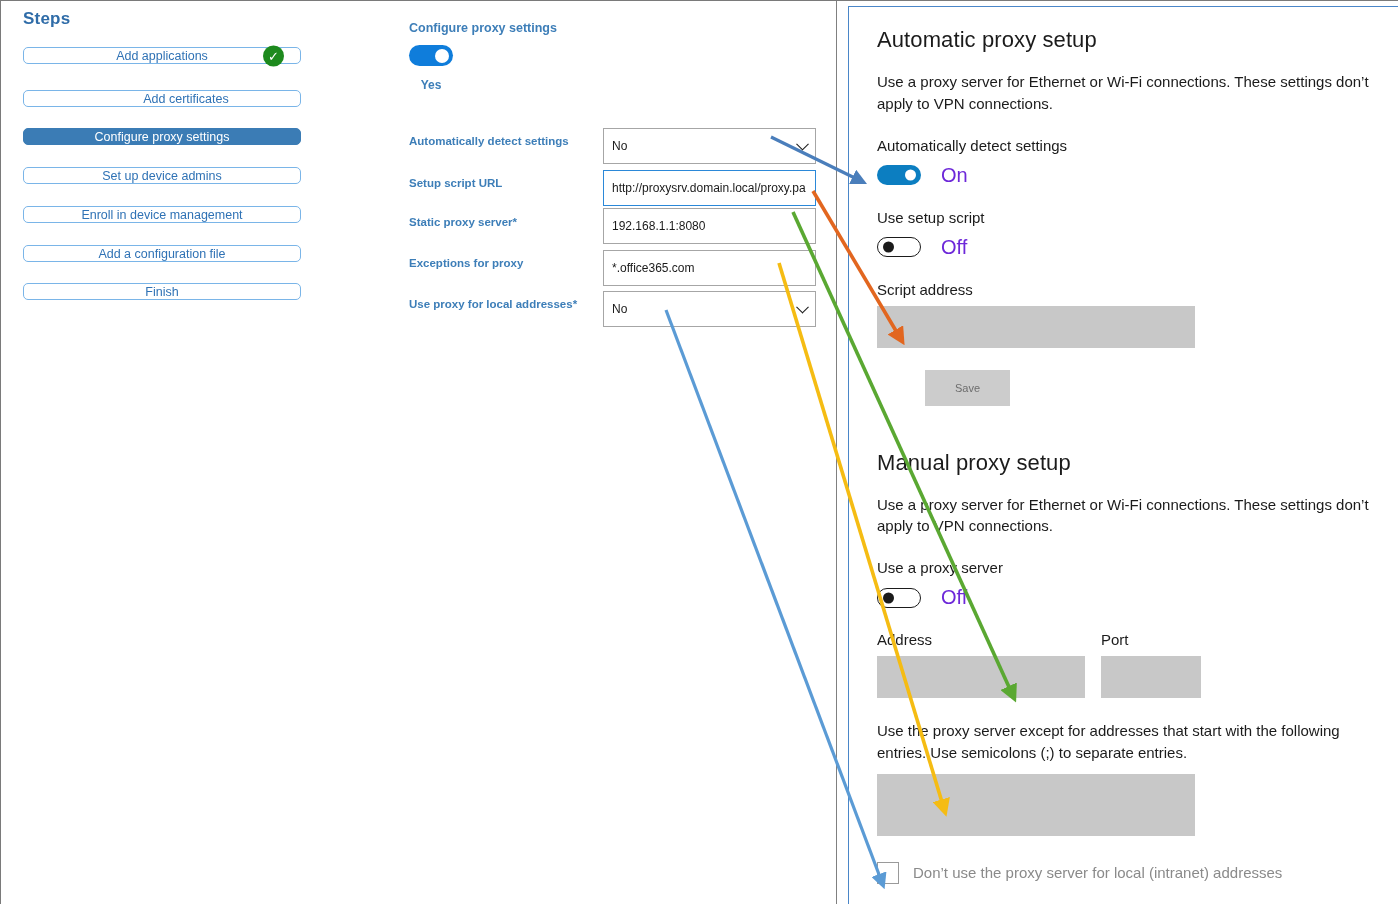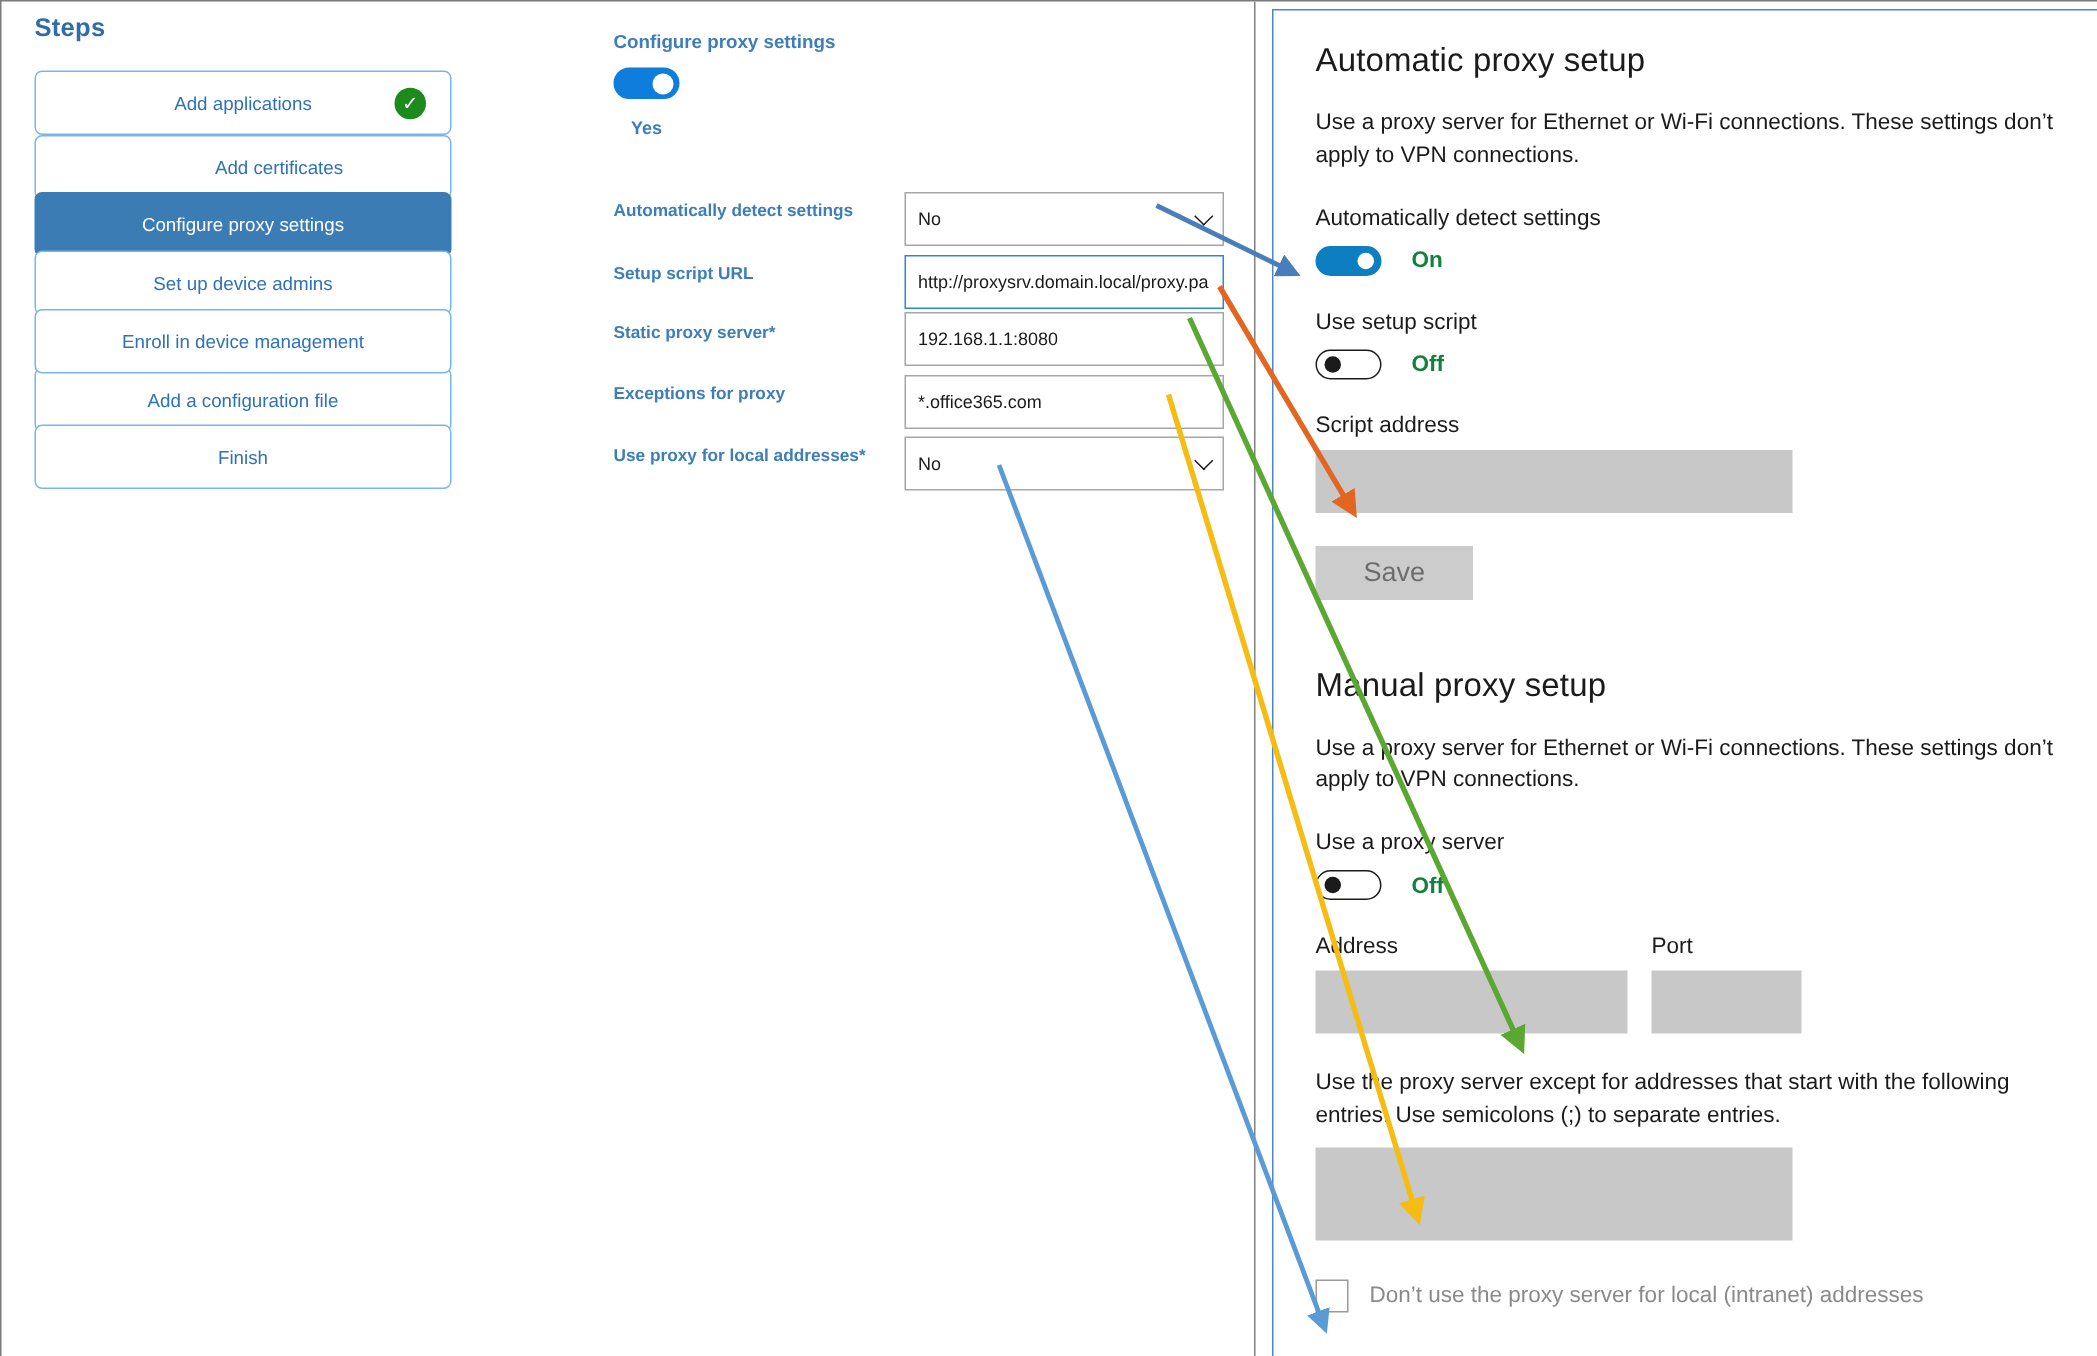--- a/index.html
+++ b/index.html
@@ -14,21 +14,21 @@
     border-left: 1px solid #7a7a7a;
   }
 
   
   #steps-panel { position:absolute; left:0; top:0; width:330px; height:904px; }
   #steps-title {
     position:absolute; left:22px; top:8px;
     font-size:17px; font-weight:bold; color:#2f6ca8; letter-spacing:.2px;
   }
   .step-btn {
-    position:absolute; left:22px; width:278px; height:43px;
+    position:absolute; left:22px; width:278px; height:17px;
     border:1px solid #7ab5e8; border-radius:5px; background:#ffffff;
     display:flex; align-items:center; justify-content:center;
     font-size:12.5px; color:#2f72b5; cursor:pointer;
   }
   .step-btn.active { background:#3b7cb5; border-color:#3b7cb5; color:#ffffff; }
   .step-check {
     position:absolute; right:16px; top:50%; transform:translateY(-50%);
     width:21px; height:21px; border-radius:50%; background:#1d8a1d;
     display:flex; align-items:center; justify-content:center;
     color:#fff; font-size:13px; line-height:1;
@@ -87,26 +87,26 @@
   .w-sub { font-size:15px; color:#1b1b1b; margin:22px 0 0 0; }
   .w-toggle-row { display:flex; align-items:center; gap:20px; margin-top:10px; }
   .w-toggle {
     width:44px; height:20px; border-radius:10px; position:relative; flex:none; cursor:pointer;
   }
   .w-toggle.on { background:#0c7ec1; }
   .w-toggle.off { background:#ffffff; border:1.6px solid #1b1b1b; }
   .w-toggle .wknob { position:absolute; width:11px; height:11px; border-radius:50%; top:50%; transform:translateY(-50%); }
   .w-toggle.on .wknob { background:#ffffff; right:5px; }
   .w-toggle.off .wknob { background:#1b1b1b; left:5px; }
-  .w-toggle-text { font-size:15px; color:#15803d;font-weight:bold; }
+  .w-toggle-text { font-size:20px; color:#6d28d9; }
   .w-input { background:#c8c8c8; height:42px; margin-top:8px; }
   .w-btn {
-    background:#cccccc; width:105px; height:36px; margin-top:22px;
+    background:#cccccc; width:85px; height:36px; margin-top:22px;
     display:flex; align-items:center; justify-content:center;
-    font-size:18px; color:#6d6d6d; cursor:pointer;
+    font-size:11px; color:#6d6d6d; cursor:pointer;margin-left:48px;
   }
   .w-cols { display:flex; gap:16px; margin-top:4px; }
   .w-col-addr { width:208px; }
   .w-col-port { width:100px; }
   .w-col-label { font-size:15px; color:#1b1b1b; }
   .w-check-row { display:flex; align-items:center; gap:14px; margin-top:26px; }
   .w-check {
     width:22px; height:22px; border:1.6px solid #9a9a9a; background:#fff; flex:none; cursor:pointer;
   }
   .w-check-label { font-size:15px; color:#8a8a8a; }

